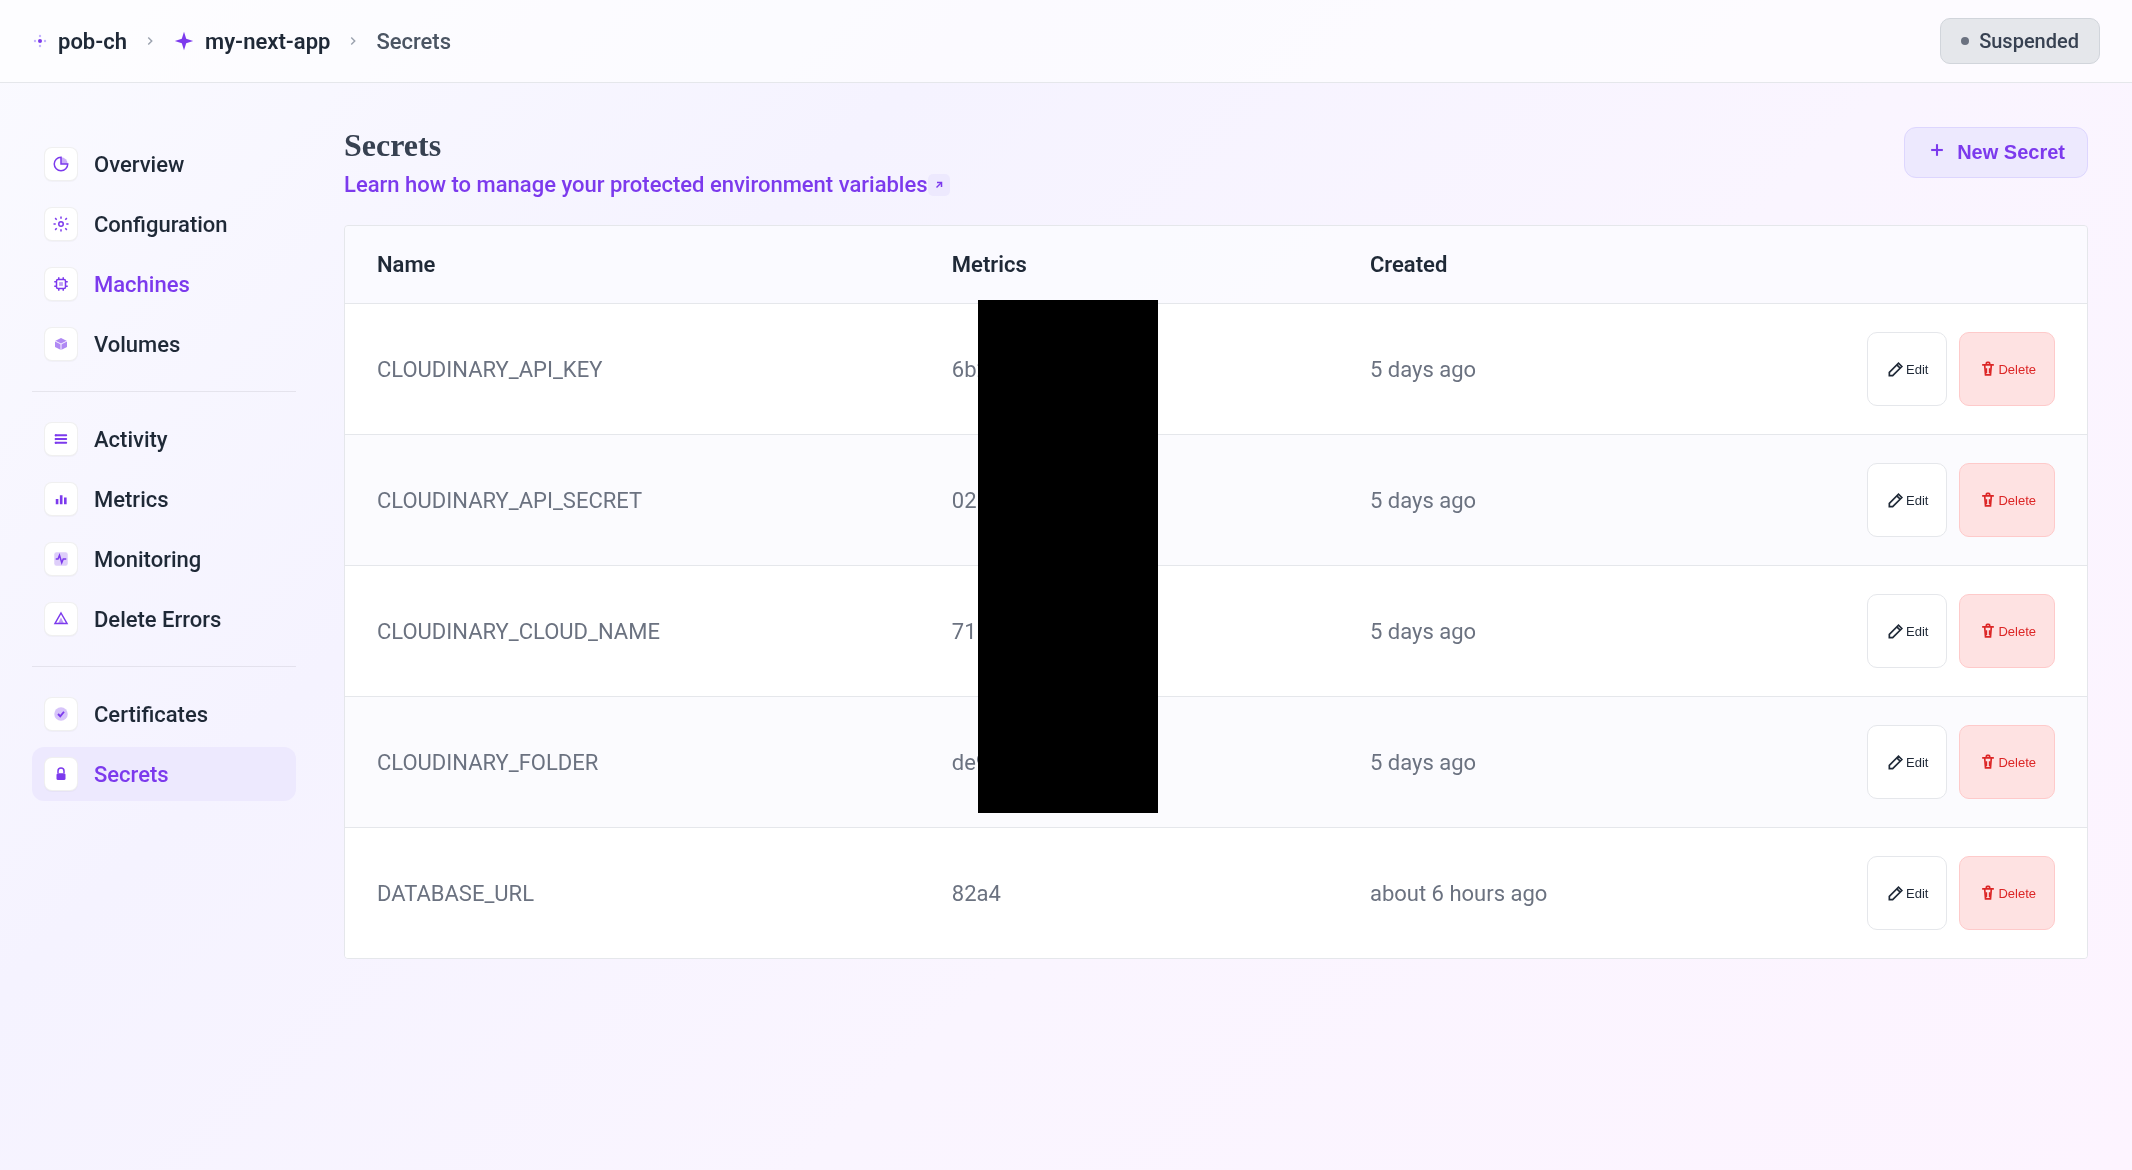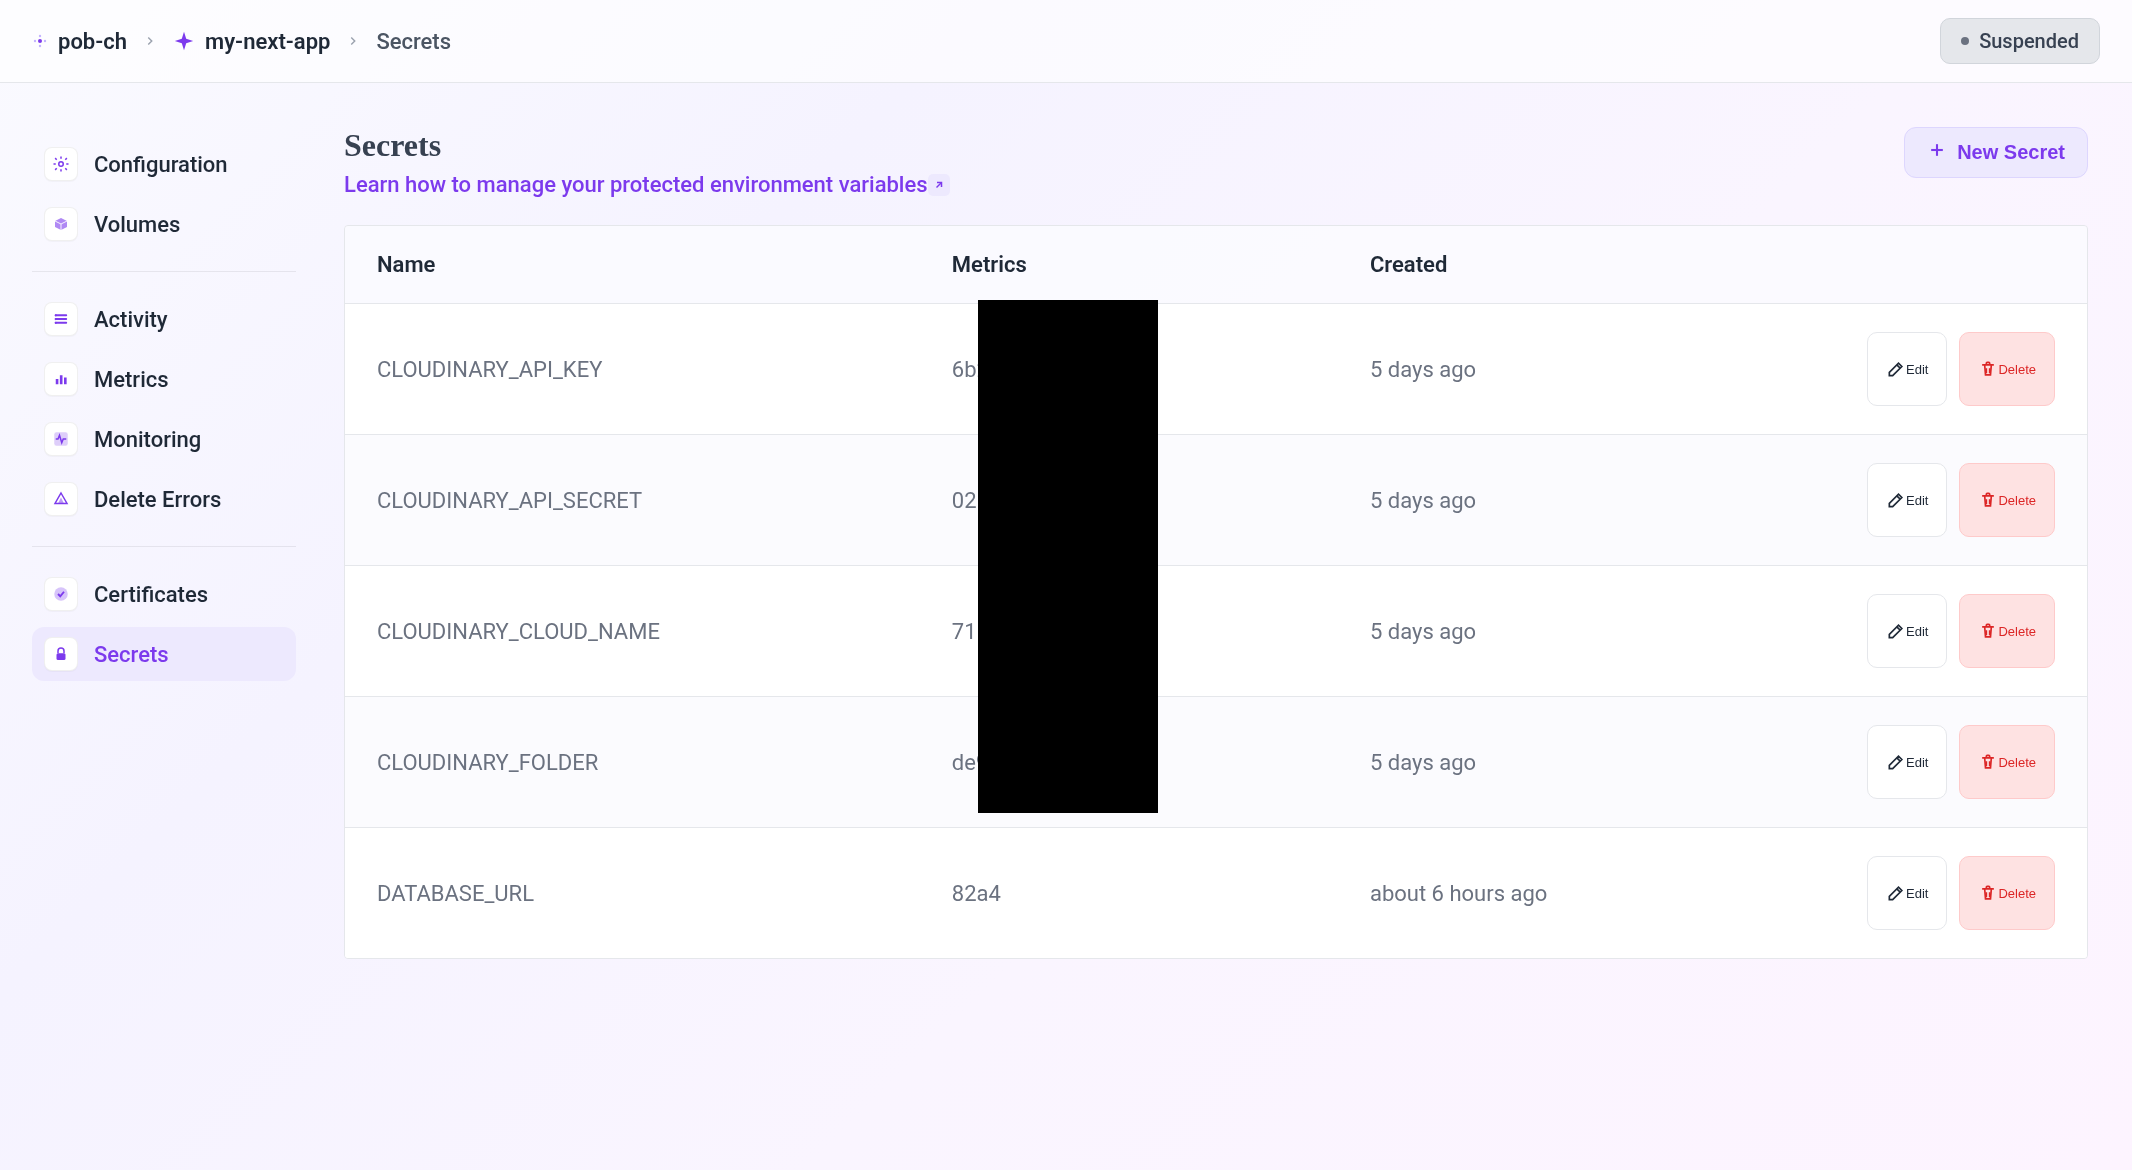--- a/index.html
+++ b/index.html
@@ -288,24 +288,40 @@
   </div>
 </div>
 
 <div class="layout">
 
   <nav class="sidebar" id="sidebar">
       <div class="nav-group">
         <div class="nav-item">
           <span class="nav-icon-wrap">
             <svg class="nav-icon" viewBox="0 0 24 24">
+              <use href="#i-pie"></use>
+            </svg>
+          </span>
+          <span>Overview</span>
+        </div>
+        <div class="nav-item">
+          <span class="nav-icon-wrap">
+            <svg class="nav-icon" viewBox="0 0 24 24">
               <use href="#i-gear"></use>
             </svg>
           </span>
           <span>Configuration</span>
+        </div>
+        <div class="nav-item highlighted">
+          <span class="nav-icon-wrap">
+            <svg class="nav-icon" viewBox="0 0 24 24">
+              <use href="#i-cpu"></use>
+            </svg>
+          </span>
+          <span>Machines</span>
         </div>
         <div class="nav-item">
           <span class="nav-icon-wrap">
             <svg class="nav-icon" viewBox="0 0 24 24">
               <use href="#i-box"></use>
             </svg>
           </span>
           <span>Volumes</span>
         </div>
       </div>

